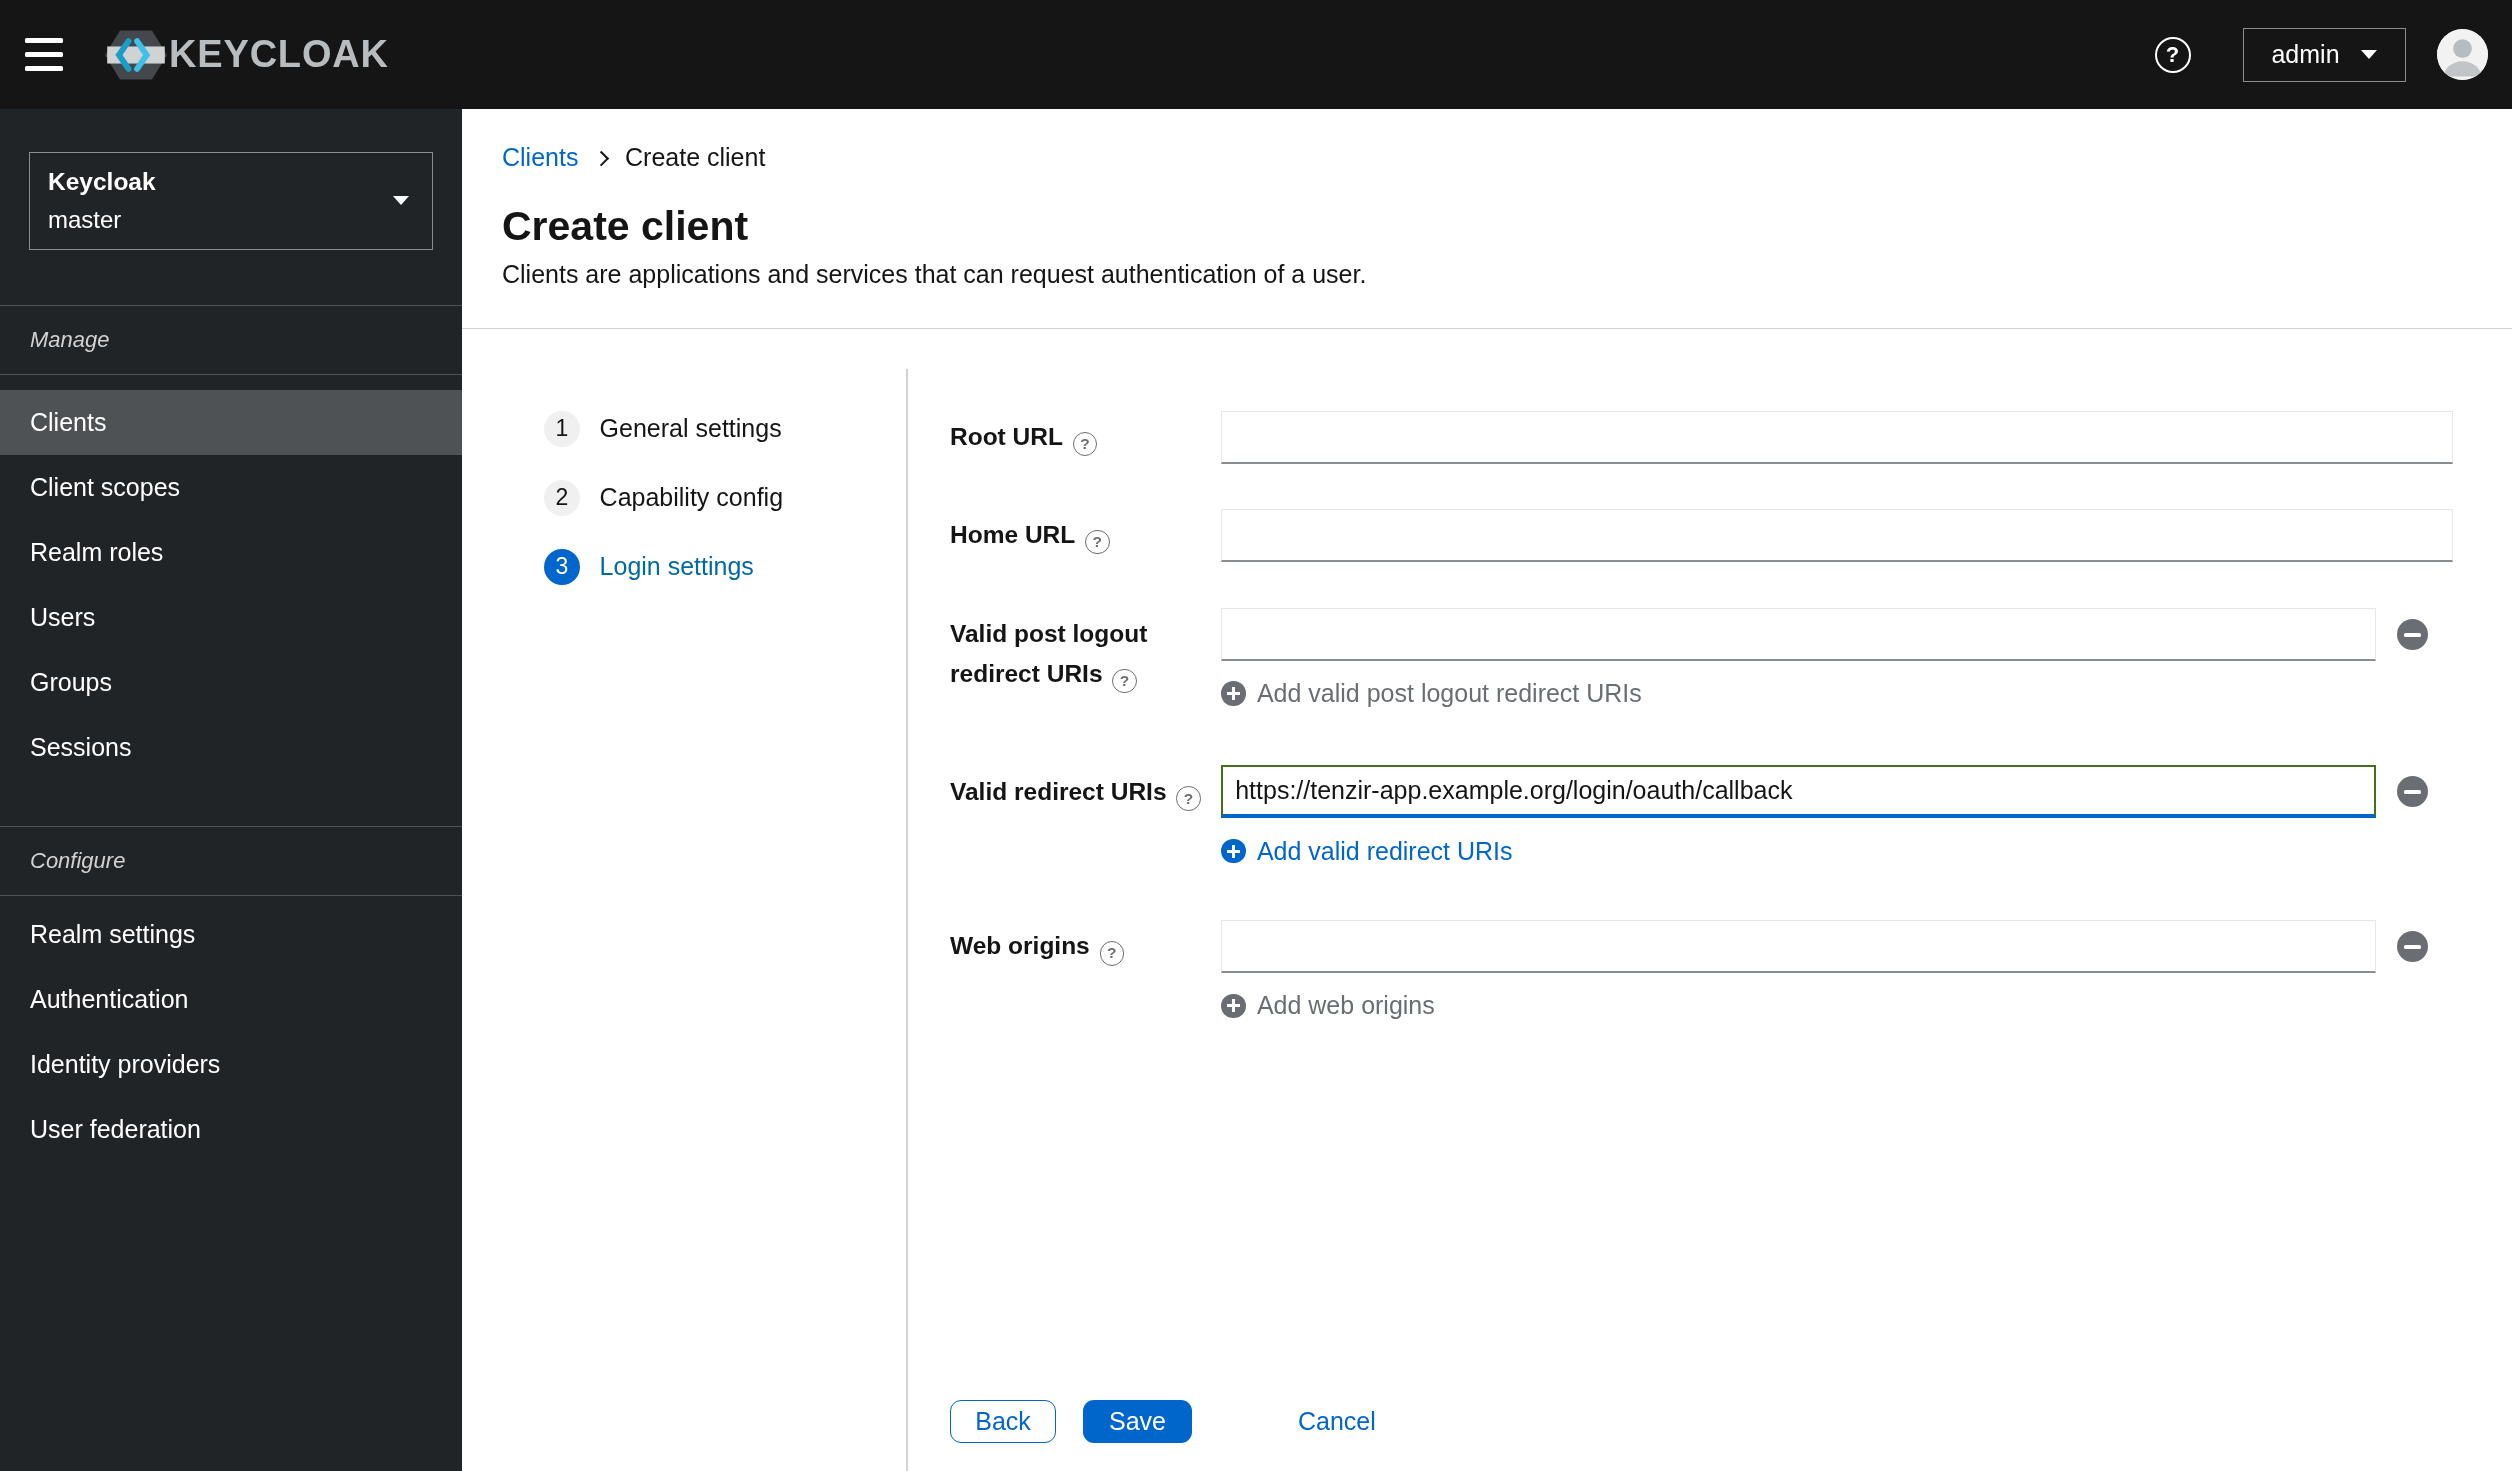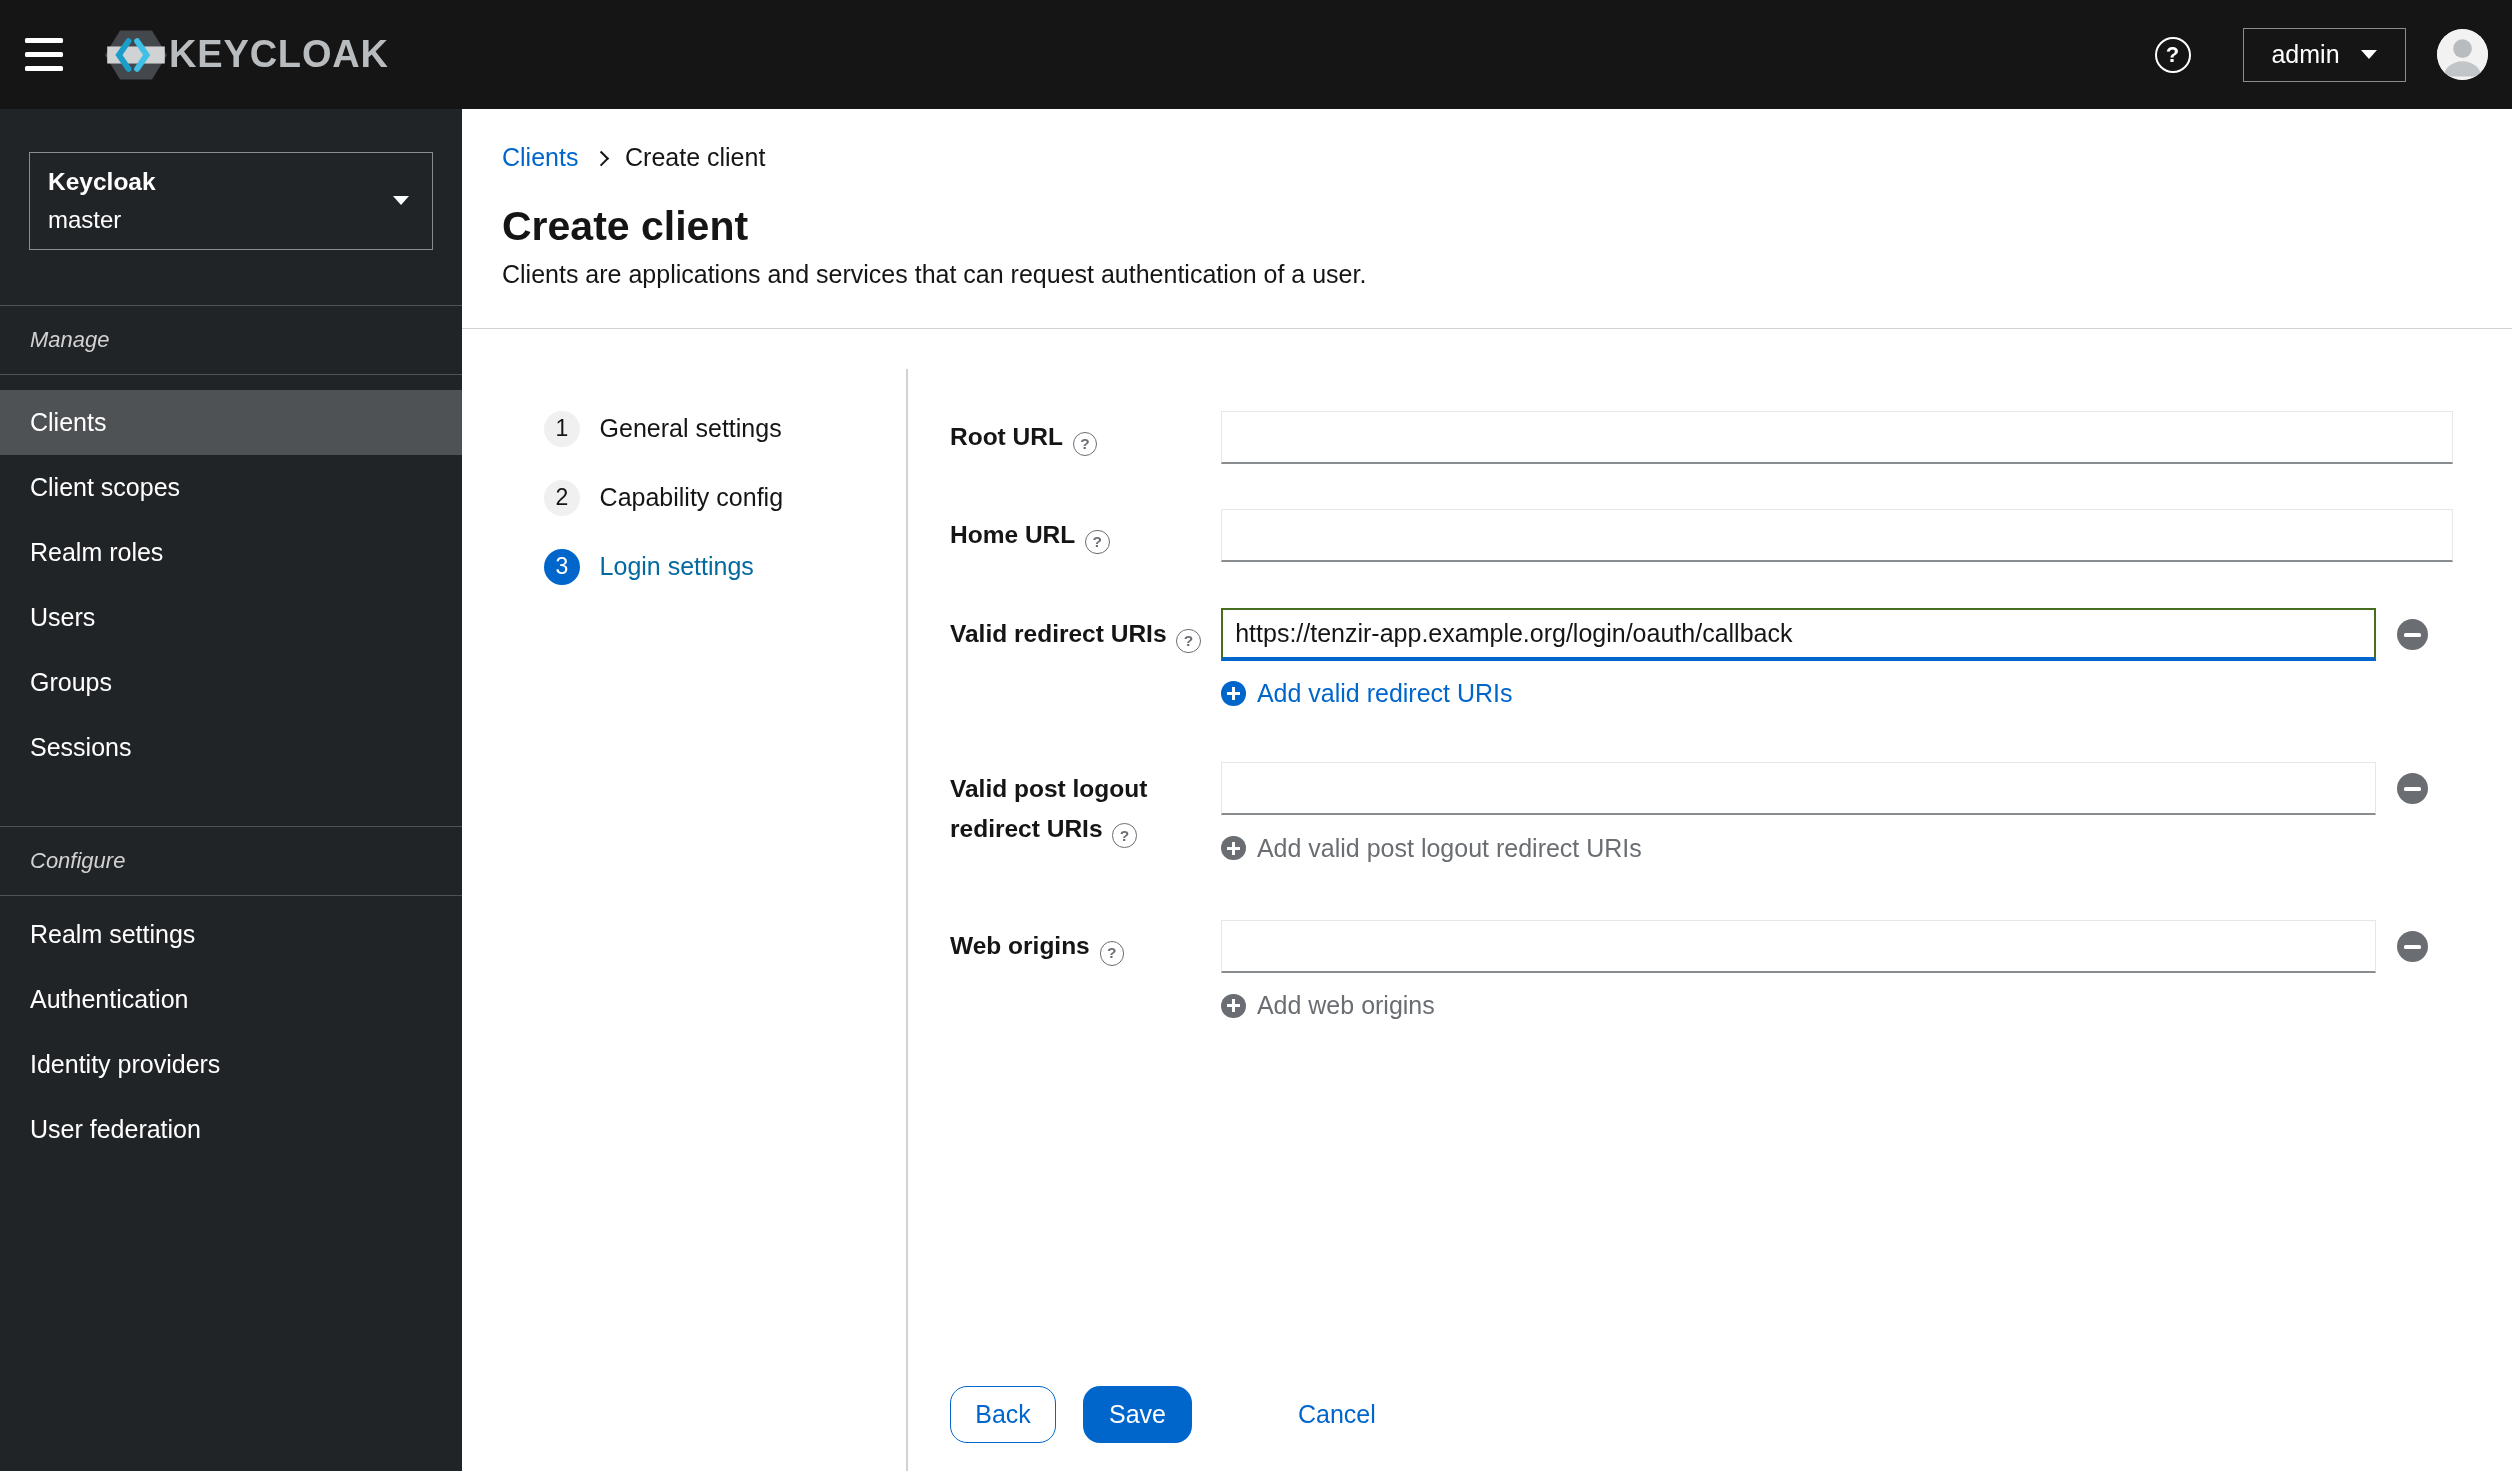--- a/index.html
+++ b/index.html
@@ -89,21 +89,21 @@
                        background:#fff; border-radius:1.6px; }
   .add-link { margin-top:19.6px; display:flex; align-items:center; gap:11.4px; font-size:25px; color:#0066cc;
               cursor:pointer; height:27px; }
   .add-link.muted { color:#6a6e73; }
   .plus-icon { flex:0 0 24.5px; width:24.5px; height:24.5px; border-radius:50%; background:currentColor; position:relative; }
   .plus-icon::before { content:""; position:absolute; left:5.7px; right:5.7px; top:10.6px; height:3.3px; background:#fff; }
   .plus-icon::after  { content:""; position:absolute; top:5.7px; bottom:5.7px; left:10.6px; width:3.3px; background:#fff; }
 
   
   .actions { margin-top:auto; display:flex; align-items:center; }
-  .btn { height:57px; border-radius:17px; font-size:25px; font-family:inherit; cursor:pointer; }
+  .btn { height:43px; border-radius:11px; font-size:25px; font-family:inherit; cursor:pointer; }
   .btn-back { width:106px; background:#fff; border:1.6px solid #0066cc; color:#0066cc; margin-right:27px; }
   .btn-save { width:109px; background:#0066cc; border:none; color:#ffffff; }
   .btn-cancel { background:none; border:none; color:#0066cc; margin-left:106px; font-size:25px;
                 font-family:inherit; cursor:pointer; }
 </style>
 </head>
 <body>
 
 <div class="app">
 
@@ -211,48 +211,48 @@
 
           <div class="form-row r2">
             <div class="f-label">
               <span>Home URL</span><span class="help-icon">?</span>
             </div>
             <div class="f-field">
               <input class="pf-input" type="text" value="" style="">
             </div>
           </div>
 
+          <div class="form-row g4">
+            <div class="f-label">
+              <span>Valid post logout redirect URIs</span><span class="help-icon">?</span>
+            </div>
+            <div class="f-field">
+              <div class="multi">
+                <input class="pf-input" type="text" value="" style="">
+                <button class="remove-btn"></button>
+              </div>
+              <div class="add-link muted">
+                <span class="plus-icon"></span>
+                <span>Add valid post logout redirect URIs</span>
+              </div>
+            </div>
+          </div>
+
           <div class="form-row g3">
             <div class="f-label">
               <span>Valid redirect URIs</span><span class="help-icon">?</span>
             </div>
             <div class="f-field">
               <div class="multi">
                 <input class="pf-input success-focus" type="text" value="https://tenzir-app.example.org/login/oauth/callback" style="">
                 <button class="remove-btn"></button>
               </div>
               <div class="add-link">
                 <span class="plus-icon"></span>
                 <span>Add valid redirect URIs</span>
-              </div>
-            </div>
-          </div>
-
-          <div class="form-row g4">
-            <div class="f-label">
-              <span>Valid post logout redirect URIs</span><span class="help-icon">?</span>
-            </div>
-            <div class="f-field">
-              <div class="multi">
-                <input class="pf-input" type="text" value="" style="">
-                <button class="remove-btn"></button>
-              </div>
-              <div class="add-link muted">
-                <span class="plus-icon"></span>
-                <span>Add valid post logout redirect URIs</span>
               </div>
             </div>
           </div>
 
           <div class="form-row">
             <div class="f-label">
               <span>Web origins</span><span class="help-icon">?</span>
             </div>
             <div class="f-field">
               <div class="multi">

